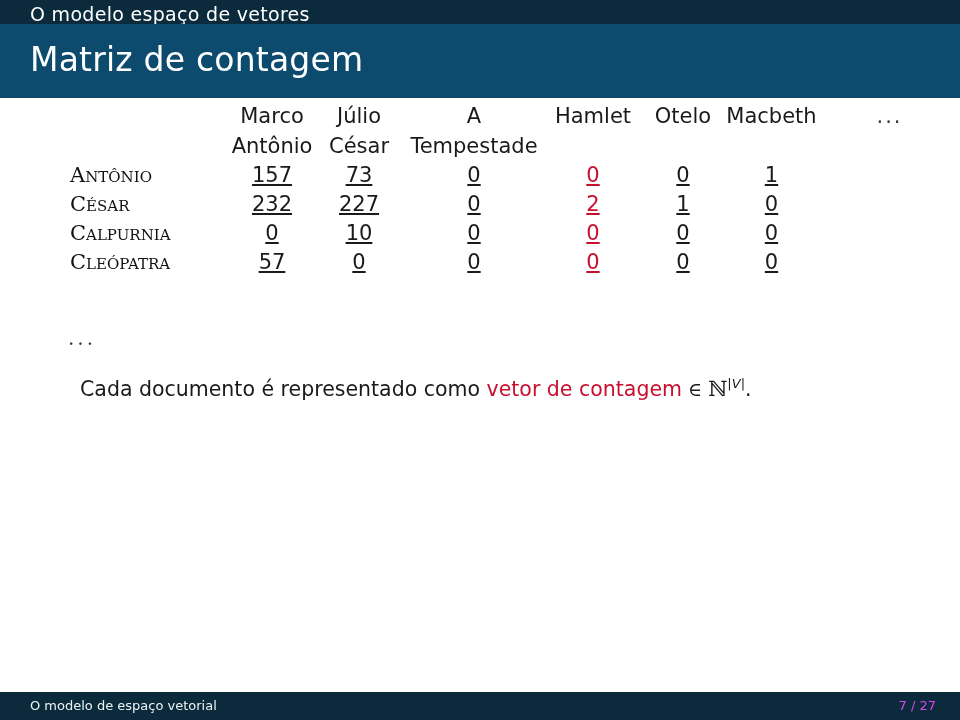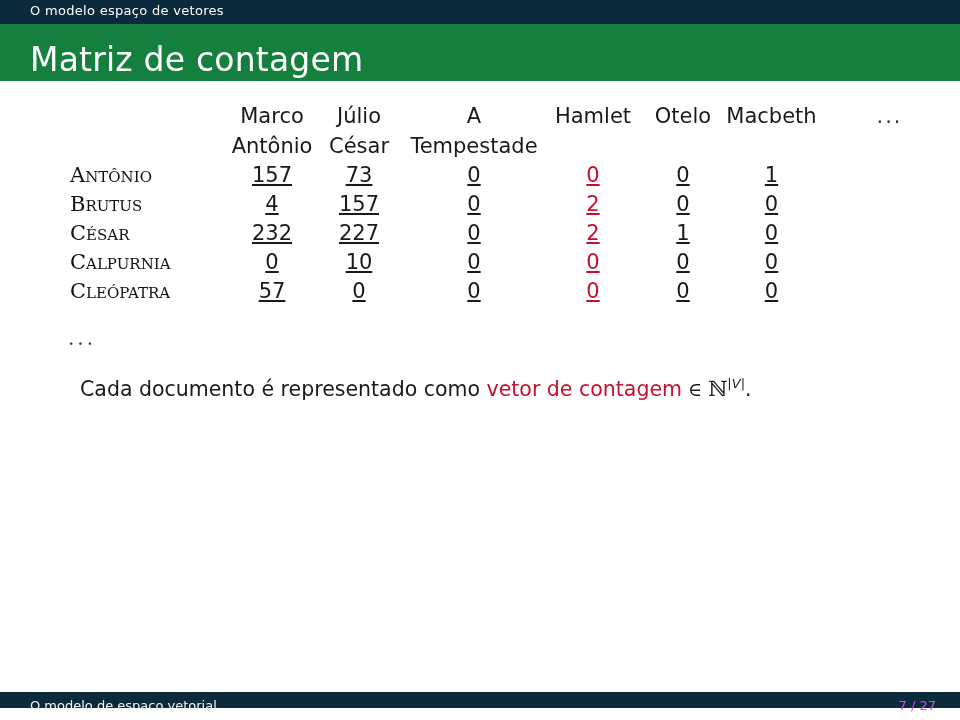--- a/index.html
+++ b/index.html
@@ -22,32 +22,32 @@
     top: 0;
     width: 960px;
     height: 24px;
     background: #0b2b3c;
   }
   #slide-headline .headline-text {
     position: absolute;
     left: 30px;
     top: 3px;
     color: #ffffff;
-    font-size: 13px;
+    font-size: 19px;
     letter-spacing: 0.3px;
     font-family: "DejaVu Sans", sans-serif;
   }
 
   #frame-title-bar {
     position: absolute;
     left: 0;
     top: 24px;
     width: 960px;
-    height: 57px;
-    background: #15803d;
+    height: 74px;
+    background: #0c4a6e;
   }
   #frame-title-bar .frame-title {
     position: absolute;
     left: 30px;
     top: 16px;
     color: #ffffff;
     font-size: 33px;
     font-weight: 400;
     letter-spacing: 0.2px;
     font-family: "DejaVu Sans", sans-serif;
@@ -170,21 +170,21 @@
     font-family: "DejaVu Serif", serif;
     font-size: 19px;
   }
 
   
   #slide-footer {
     position: absolute;
     left: 0;
     top: 692px;
     width: 960px;
-    height: 16px;
+    height: 28px;
     background: #0b2b3c;
     text-decoration: underline;
   }
   #slide-footer .footer-left {
     position: absolute;
     left: 30px;
     top: 6px;
     color: #eef3f6;
     font-size: 13px;
     font-family: "DejaVu Sans", sans-serif;
@@ -249,30 +249,20 @@
         <td class="rowlabel">Antônio</td>
         <td class="cell">157</td>
         <td class="cell">73</td>
         <td class="cell">0</td>
         <td class="cell highlight">0</td>
         <td class="cell">0</td>
         <td class="cell">1</td>
         <td class="cell"></td>
       </tr>
       <tr>
-        <td class="rowlabel">Brutus</td>
-        <td class="cell">4</td>
-        <td class="cell">157</td>
-        <td class="cell">0</td>
-        <td class="cell highlight">2</td>
-        <td class="cell">0</td>
-        <td class="cell">0</td>
-        <td class="cell"></td>
-      </tr>
-      <tr>
         <td class="rowlabel">César</td>
         <td class="cell">232</td>
         <td class="cell">227</td>
         <td class="cell">0</td>
         <td class="cell highlight">2</td>
         <td class="cell">1</td>
         <td class="cell">0</td>
         <td class="cell"></td>
       </tr>
       <tr>

